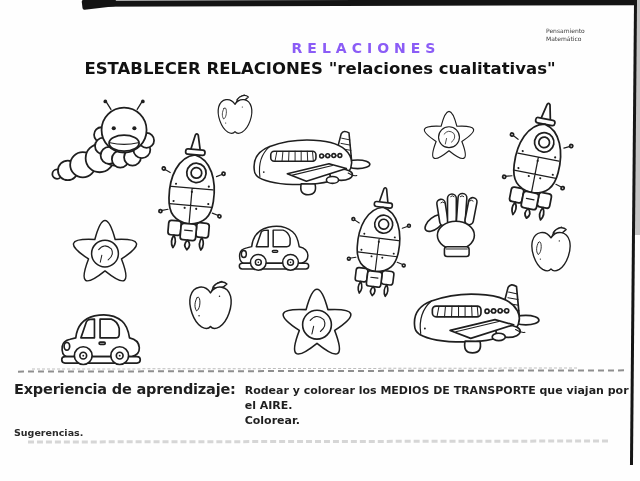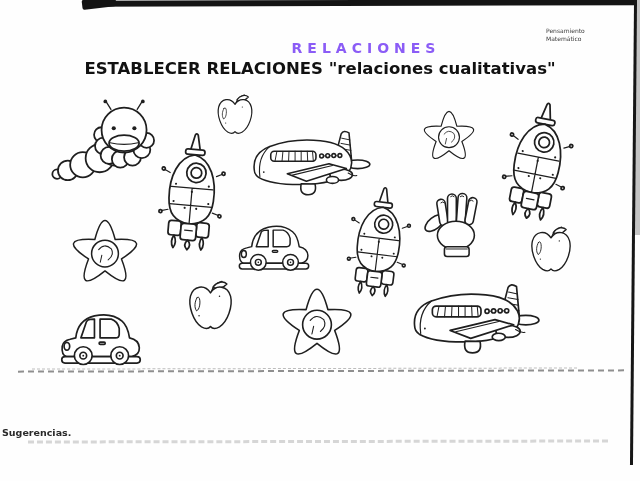--- a/index.html
+++ b/index.html
@@ -24,21 +24,21 @@
   }
   .corner-note{position:absolute;left:546px;top:27px;font-size:6px;line-height:8px;color:#3a3a3a;}
   
   .fig{position:absolute;overflow:visible;}
   
   .divider{position:absolute;left:18px;top:370px;width:606px;border-top:2px dashed #8f8f8f;transform:rotate(-0.12deg);}
   .divider:after{content:"";position:absolute;left:14px;top:-4px;width:90%;border-top:1px dashed #bdbdbd;}
   .instruction-row{position:absolute;left:14px;top:381px;right:8px;display:flex;gap:9px;align-items:flex-start;}
   .instr-label{font-size:14.5px;font-weight:700;white-space:nowrap;letter-spacing:-0.2px;}
   .instr-text{font-size:11px;line-height:15px;font-weight:600;padding-top:2px;}
-  .suggestion-row{position:absolute;left:2px;top:427px;right:8px;display:flex;gap:7px;align-items:flex-start;}
+  .suggestion-row{position:absolute;left:14px;top:427px;right:8px;display:flex;gap:7px;align-items:flex-start;}
   .sug-label{font-size:9.5px;font-weight:600;color:#2a2a2a;white-space:nowrap;}
   .sug-text{font-size:6.8px;color:#3c3c3c;letter-spacing:0.1px;}
 </style>
 </head>
 <body>
 
 <div class="page">
 
   <div class="scan-top"></div>
   <div class="scan-top-blob"></div>
@@ -222,18 +222,25 @@
     </svg>
   <svg class="fig" viewBox="0 0 100 104" style="left:272px;top:279px;width:90px;height:88px">
       <use href="#g-flower"></use>
     </svg>
   <svg class="fig" viewBox="0 0 150 92" style="left:400px;top:279px;width:147px;height:86px">
       <use href="#g-airplane"></use>
     </svg>
 
   <div class="divider"></div>
 
+  <div class="instruction-row">
+    <span class="instr-label">Experiencia de aprendizaje:</span>
+    <span class="instr-text">
+      <span>Rodear y colorear los MEDIOS DE TRANSPORTE que viajan por el AIRE.</span><br>
+      <span>Colorear.</span>
+    </span>
+  </div>
 
   <div class="suggestion-row">
     <span class="sug-label">Sugerencias.</span>
   </div>
 
 </div>
 
 </body></html>

